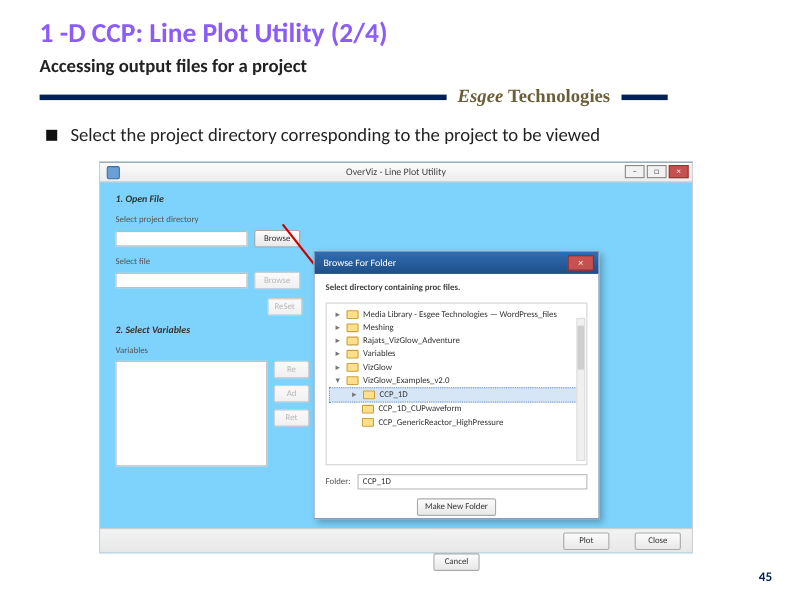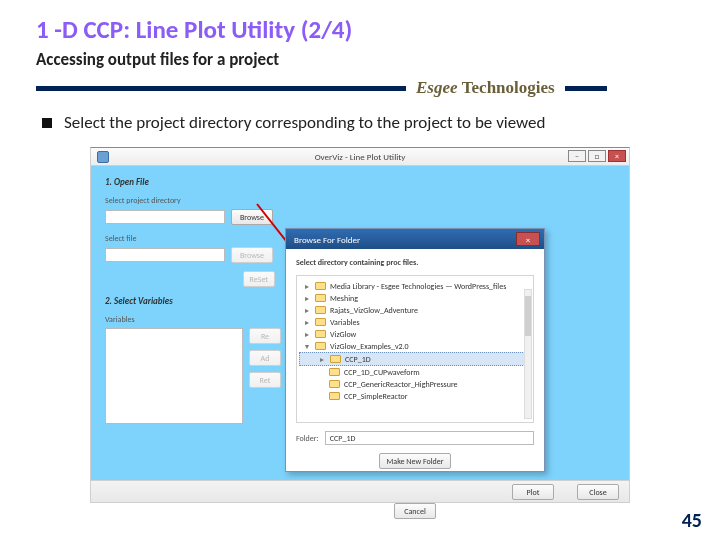--- a/index.html
+++ b/index.html
@@ -53,21 +53,21 @@
   .sel { background: #d7e6f7; border: 1px dotted #6b92c2; }
   .depth1 { padding-left: 4px; }
   .depth2 { padding-left: 18px; }
   .scroll-ind { position: absolute; right: 12px; top: 60px; width: 8px; height: 130px; background: #f0f0f0; border: 1px solid #ddd; }
   .scroll-thumb { position: absolute; left: 0; top: 6px; width: 100%; height: 40px; background: #cfcfcf; }
   .dlg-folder-row { display: flex; align-items: center; gap: 6px; margin-top: 8px; }
   .dlg-folder-row .txtfield { flex: 1; height: 14px; padding: 0 4px; display: flex; align-items: center; color: #333; }
   .dlg-footer { display: flex; align-items: center; gap: 6px; margin-top: 8px; flex-direction: column; }
   .dlg-footer .spacer { flex: 1; }
 
-  .page-num { position: absolute; right: 18px; bottom: 8px; font-size: 20px; font-weight: 700; color: #002255; }
+  .page-num { position: absolute; right: 18px; bottom: 8px; font-size: 12px; font-weight: 700; color: #002255; }
 </style>
 </head>
 <body>
 
 <div class="slide">
   <div class="title">1 -D CCP: Line Plot Utility (2/4)</div>
   <div class="subtitle">Accessing output files for a project</div>
 
   <div class="brand-row">
     <div class="bar left"></div>
@@ -179,25 +179,20 @@
                 <div class="node depth2">
                   <span class="tw"></span>
                   <span class="fld"></span>
                   <span class="txt">CCP_1D_CUPwaveform</span>
                 </div>
                 <div class="node depth2">
                   <span class="tw"></span>
                   <span class="fld"></span>
                   <span class="txt">CCP_GenericReactor_HighPressure</span>
                 </div>
-                <div class="node depth2">
-                  <span class="tw"></span>
-                  <span class="fld"></span>
-                  <span class="txt">CCP_SimpleReactor</span>
-                </div>
               </div>
             <div class="scroll-ind">
                 <div class="scroll-thumb"></div>
               </div>
             <div class="dlg-folder-row">
               <span>Folder:</span>
               <div class="txtfield">
                   <span>CCP_1D</span>
                 </div>
             </div>

